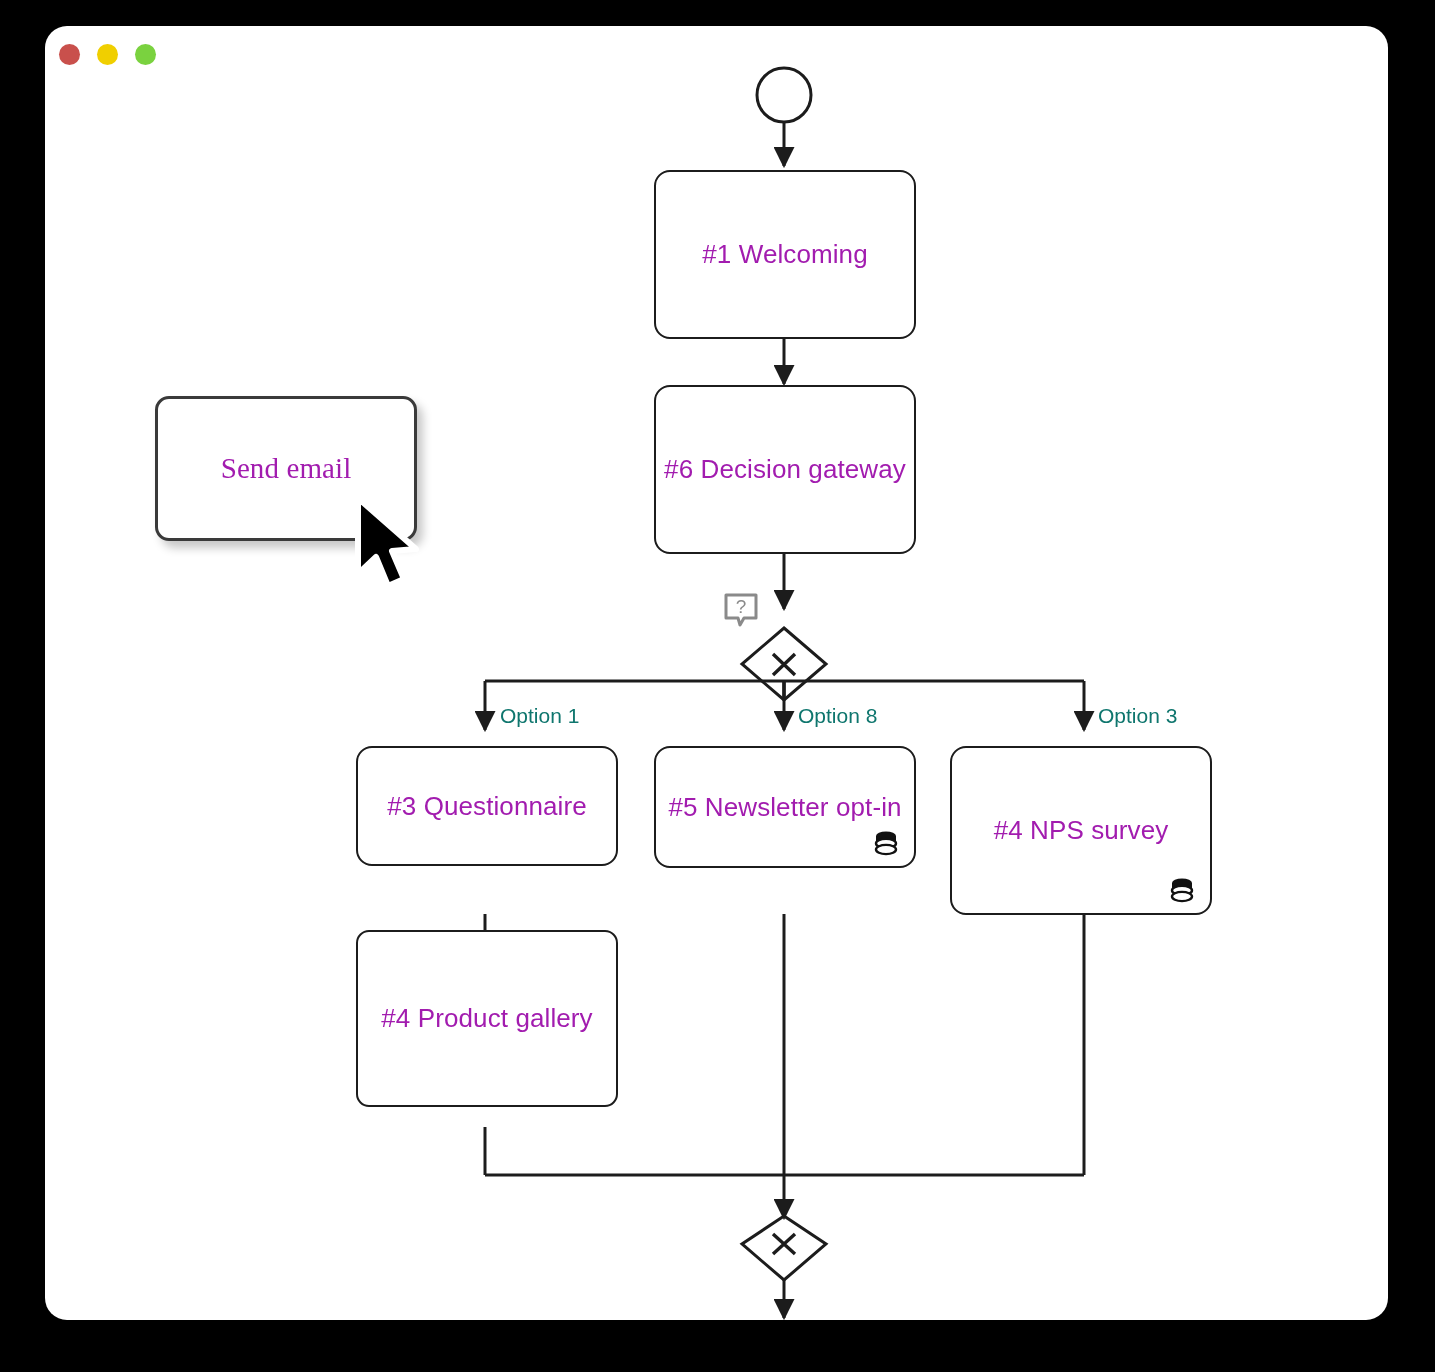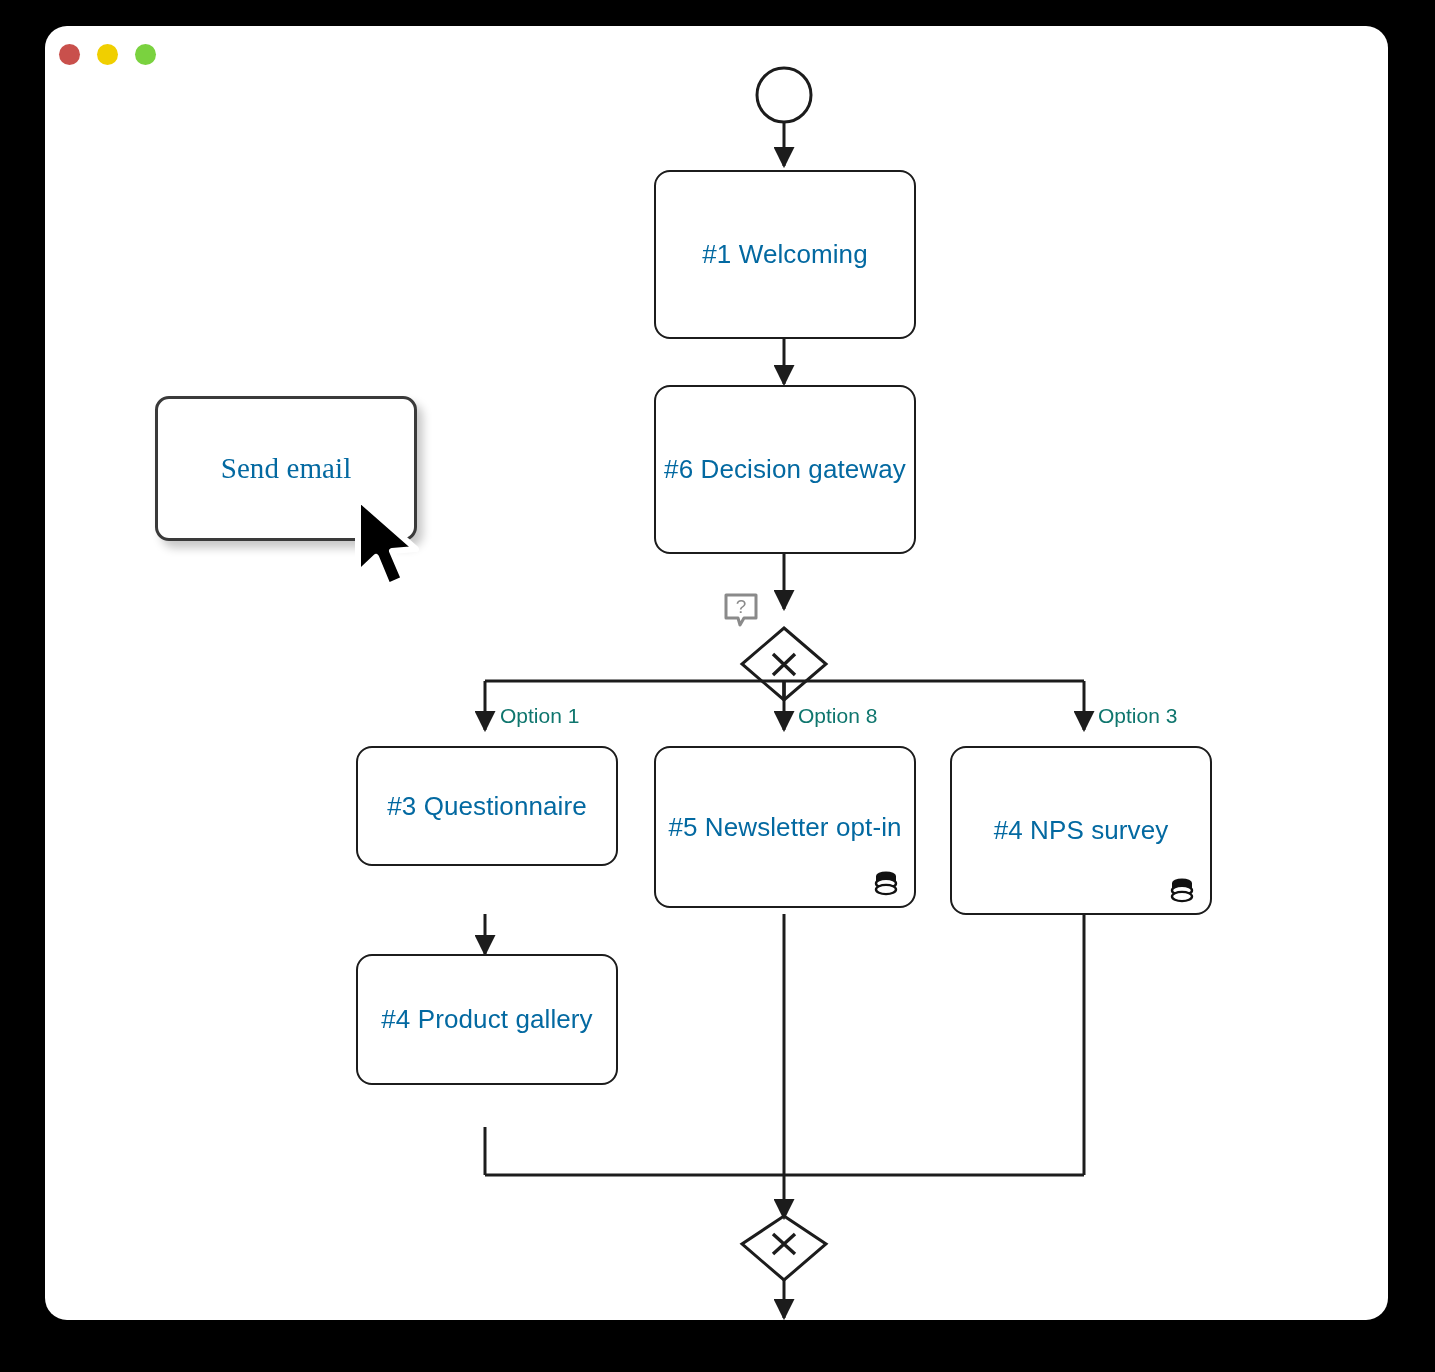--- a/index.html
+++ b/index.html
@@ -58,21 +58,21 @@
     box-sizing: border-box;
     background: #ffffff;
     border: 2.6px solid #1c1c1c;
     border-radius: 16px;
     display: flex;
     align-items: center;
     justify-content: center;
   }
   .node-label {
     font-size: 26px;
-    color: #0369a1;
+    color: #a21caf;
     letter-spacing: 0.1px;
     white-space: nowrap;
   }
   .db-icon {
     position: absolute;
     right: 14px;
     bottom: 10px;
     width: 28px;
     height: 28px;
   }
@@ -185,25 +185,25 @@
     </div>
 
     <div class="node" style="left:609px; top:359px; width:262px; height:169px;">
       <span class="node-label">#6 Decision gateway</span>
     </div>
 
     <div class="node" style="left:311px; top:720px; width:262px; height:120px;">
       <span class="node-label">#3 Questionnaire</span>
     </div>
 
-    <div class="node" style="left:311px; top:928px; width:262px; height:131px;">
+    <div class="node" style="left:311px; top:904px; width:262px; height:177px;border-radius:13px;">
       <span class="node-label">#4 Product gallery</span>
     </div>
 
-    <div class="node" style="left:609px; top:720px; width:262px; height:162px;">
+    <div class="node" style="left:609px; top:720px; width:262px; height:122px;">
       <span class="node-label">#5 Newsletter opt-in</span>
       <svg class="db-icon" viewBox="0 0 28 28" xmlns="http://www.w3.org/2000/svg">
         <ellipse cx="14" cy="8" rx="10" ry="4.6" fill="#111"></ellipse>
         <path d="M4 8 v4.4 a10 4.6 0 0 0 20 0 V8" fill="#111"></path>
         <ellipse cx="14" cy="15.4" rx="10" ry="4.6" fill="#fff" stroke="#111" stroke-width="2.4"></ellipse>
         <ellipse cx="14" cy="21.5" rx="10" ry="4.6" fill="#fff" stroke="#111" stroke-width="2.4"></ellipse>
       </svg>
     </div>
 
     <div class="node" style="left:905px; top:720px; width:262px; height:169px;">

